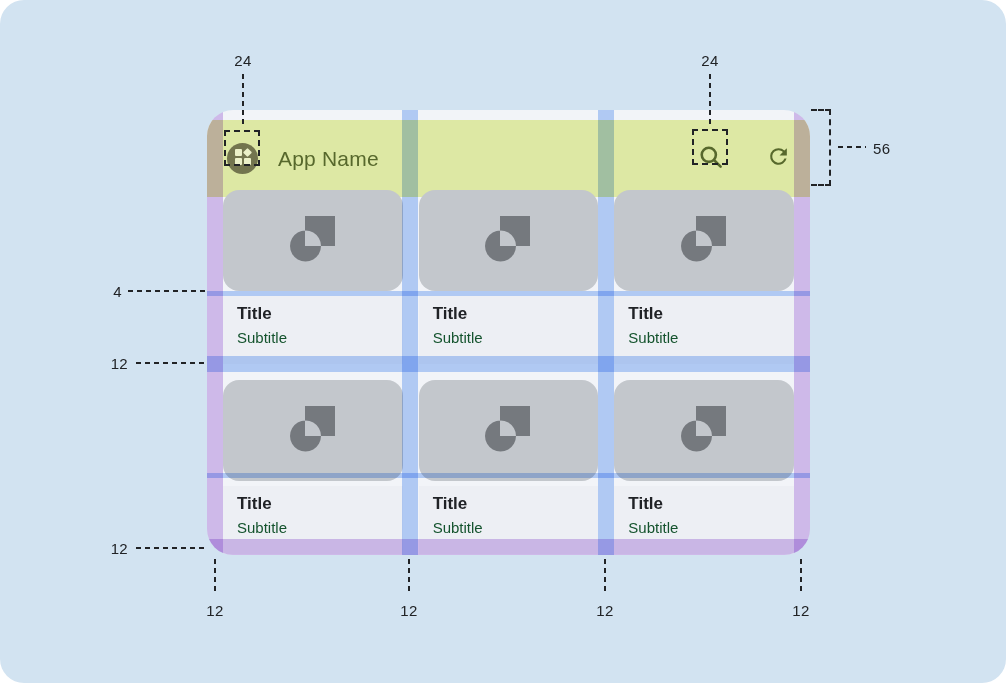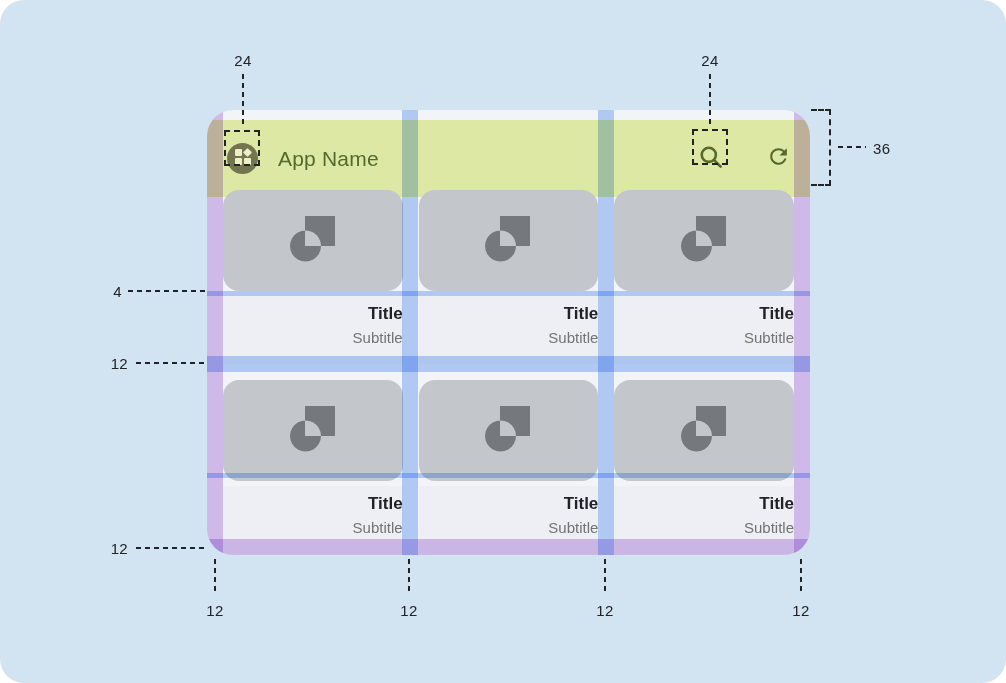--- a/index.html
+++ b/index.html
@@ -10,23 +10,23 @@
   .appbar{position:absolute;left:0;top:0;width:603px;height:77px;background:#dde8a4;margin-top:10px;}
   .app-icon-circle{position:absolute;left:20px;top:23px;width:31px;height:31px;border-radius:50%;background:#73754e;display:flex;align-items:center;justify-content:center;}
   .appbar-title{position:absolute;left:71px;top:0;height:77px;display:flex;align-items:center;font-size:21px;font-weight:500;letter-spacing:.2px;color:#57682c;}
   .appbar-action{position:absolute;top:24px;width:29px;height:29px;display:flex;align-items:center;justify-content:center;cursor:pointer;}
   .action-search{left:489px;}
   .action-refresh{left:557px;}
 
   .cards{position:absolute;left:16px;top:80px;width:571px;display:grid;grid-template-columns:repeat(3,1fr);column-gap:16px;row-gap:16px;}
   .card{display:block;}
   .card-image{height:101px;border-radius:16px;background:#c3c7cc;display:flex;align-items:center;justify-content:center;}
-  .card-text{margin-top:5px;height:68px;background:#edeff4;padding:7px 0 0 14px;box-sizing:border-box;text-align:right;}
+  .card-text{margin-top:5px;height:68px;background:#edeff4;padding:7px 0 0 14px;box-sizing:border-box;}
   .card-title{font-size:17px;font-weight:700;color:#202226;line-height:1.25;}
-  .card-subtitle{font-size:15px;font-weight:400;color:#737373;line-height:1.4;margin-top:3px;}
+  .card-subtitle{font-size:15px;font-weight:400;color:#14532d;line-height:1.4;margin-top:3px;}
 
   
   .ov{position:absolute;mix-blend-mode:multiply;pointer-events:none;}
   .ov.purple{background:#d9c2f0;}
   .ov.blue{background:#bad2fa;}
   .m-left{left:0;top:0;width:16px;height:445px;}
   .m-right{left:587px;top:0;width:16px;height:445px;}
   .g-v1{left:195px;top:0;width:16px;height:445px;}
   .g-v2{left:391px;top:0;width:16px;height:445px;}
   .g-h4a{left:0;top:181px;width:603px;height:5px;}
@@ -179,21 +179,21 @@
   <div class="ann center" style="left:221px;top:52px;width:44px;">24</div>
   <div class="dash-v" style="left:242px;top:74px;height:53px;"></div>
   <div class="dash-box" style="left:224px;top:130px;width:36px;height:36px;"></div>
 
   <div class="ann center" style="left:688px;top:52px;width:44px;">24</div>
   <div class="dash-v" style="left:709px;top:74px;height:53px;"></div>
   <div class="dash-box" style="left:692px;top:129px;width:36px;height:36px;"></div>
 
   <div class="bracket" style="left:811px;top:109px;width:20px;height:77px;"></div>
   <div class="dash-h" style="left:838px;top:146px;width:28px;"></div>
-  <div class="ann" style="left:873px;top:140px;width:40px;">36</div>
+  <div class="ann" style="left:873px;top:140px;width:40px;">56</div>
 
   <div class="ann right" style="left:82px;top:283px;width:40px;">4</div>
   <div class="dash-h" style="left:128px;top:290px;width:78px;"></div>
 
   <div class="ann right" style="left:78px;top:355px;width:50px;">12</div>
   <div class="dash-h" style="left:136px;top:362px;width:70px;"></div>
 
   <div class="ann right" style="left:78px;top:540px;width:50px;">12</div>
   <div class="dash-h" style="left:136px;top:547px;width:70px;"></div>
 

